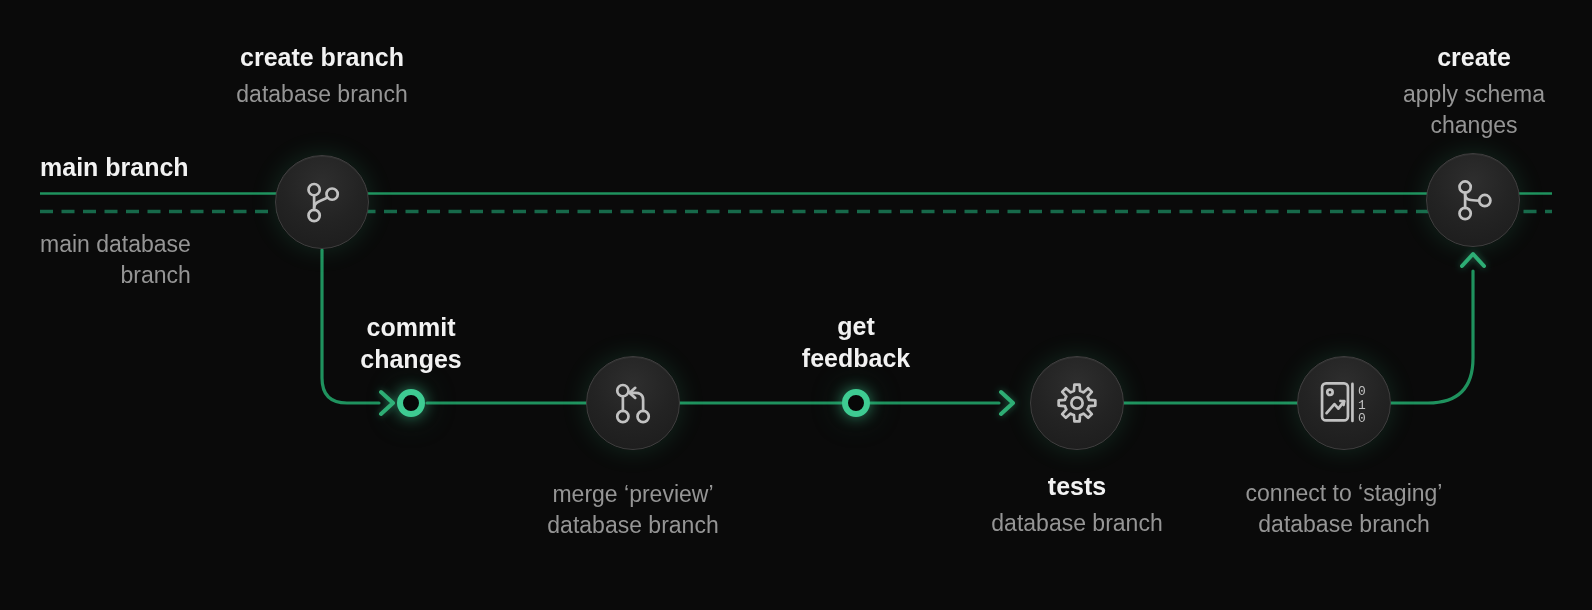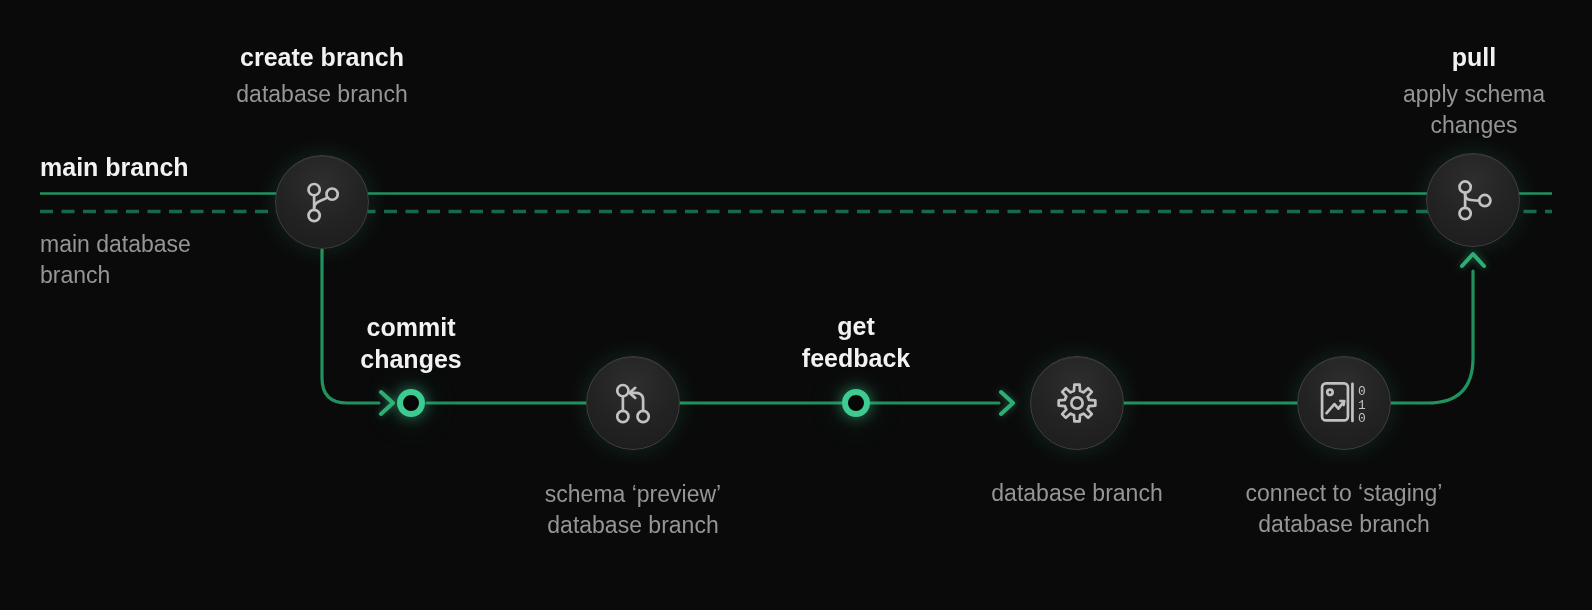--- a/index.html
+++ b/index.html
@@ -39,21 +39,21 @@
   .icon-text{fill:var(--icon-stroke);stroke:none;font-family:"Liberation Mono",monospace;font-size:11.5px;}
 
   .ring{
     position:absolute;width:28px;height:28px;box-sizing:border-box;
     border-radius:50%;border:6px solid var(--bright-green);
     background:#070707;z-index:3;
     box-shadow:0 0 14px rgba(62,203,146,.55), 0 0 34px rgba(62,203,146,.25);
   }
 
   .center-label{position:absolute;transform:translateX(-50%);text-align:center;white-space:nowrap;z-index:4;}
-  .left-label{position:absolute;text-align:left;white-space:nowrap;z-index:4;}
+  .left-label{position:absolute;text-align:right;white-space:nowrap;z-index:4;}
   .title{font-weight:bold;font-size:25px;line-height:30px;color:var(--title-text);}
   .subtitle{font-size:23px;line-height:31px;color:var(--subtitle-text);margin-top:7px;}
   .subtitle.no-gap{margin-top:0;}
   .bold-multi{font-weight:bold;font-size:25px;line-height:32px;color:var(--title-text);}
 </style>
 </head>
 <body>
 
 <div class="canvas">
 
@@ -167,39 +167,40 @@
 
   <div class="center-label" style="left:856px;top:310px;">
     <div class="bold-multi">
       <div>get</div>
       <div>feedback</div>
     </div>
   </div>
 
   <div class="center-label" style="left:633px;top:472px;">
     <div class="subtitle">
-      <div>schema ‘preview’</div>
+      <div>merge ‘preview’</div>
       <div>database branch</div>
     </div>
   </div>
 
   <div class="center-label" style="left:1077px;top:471px;">
+    <div class="title">tests</div>
     <div class="subtitle">
       <div>database branch</div>
     </div>
   </div>
 
   <div class="center-label" style="left:1344px;top:471px;">
     <div class="subtitle">
       <div>connect to ‘staging’</div>
       <div>database branch</div>
     </div>
   </div>
 
   <div class="center-label" style="left:1474px;top:42px;">
-    <div class="title">pull</div>
+    <div class="title">create</div>
     <div class="subtitle">
       <div>apply schema</div>
       <div>changes</div>
     </div>
   </div>
 
 </div>
 
 </body></html>

